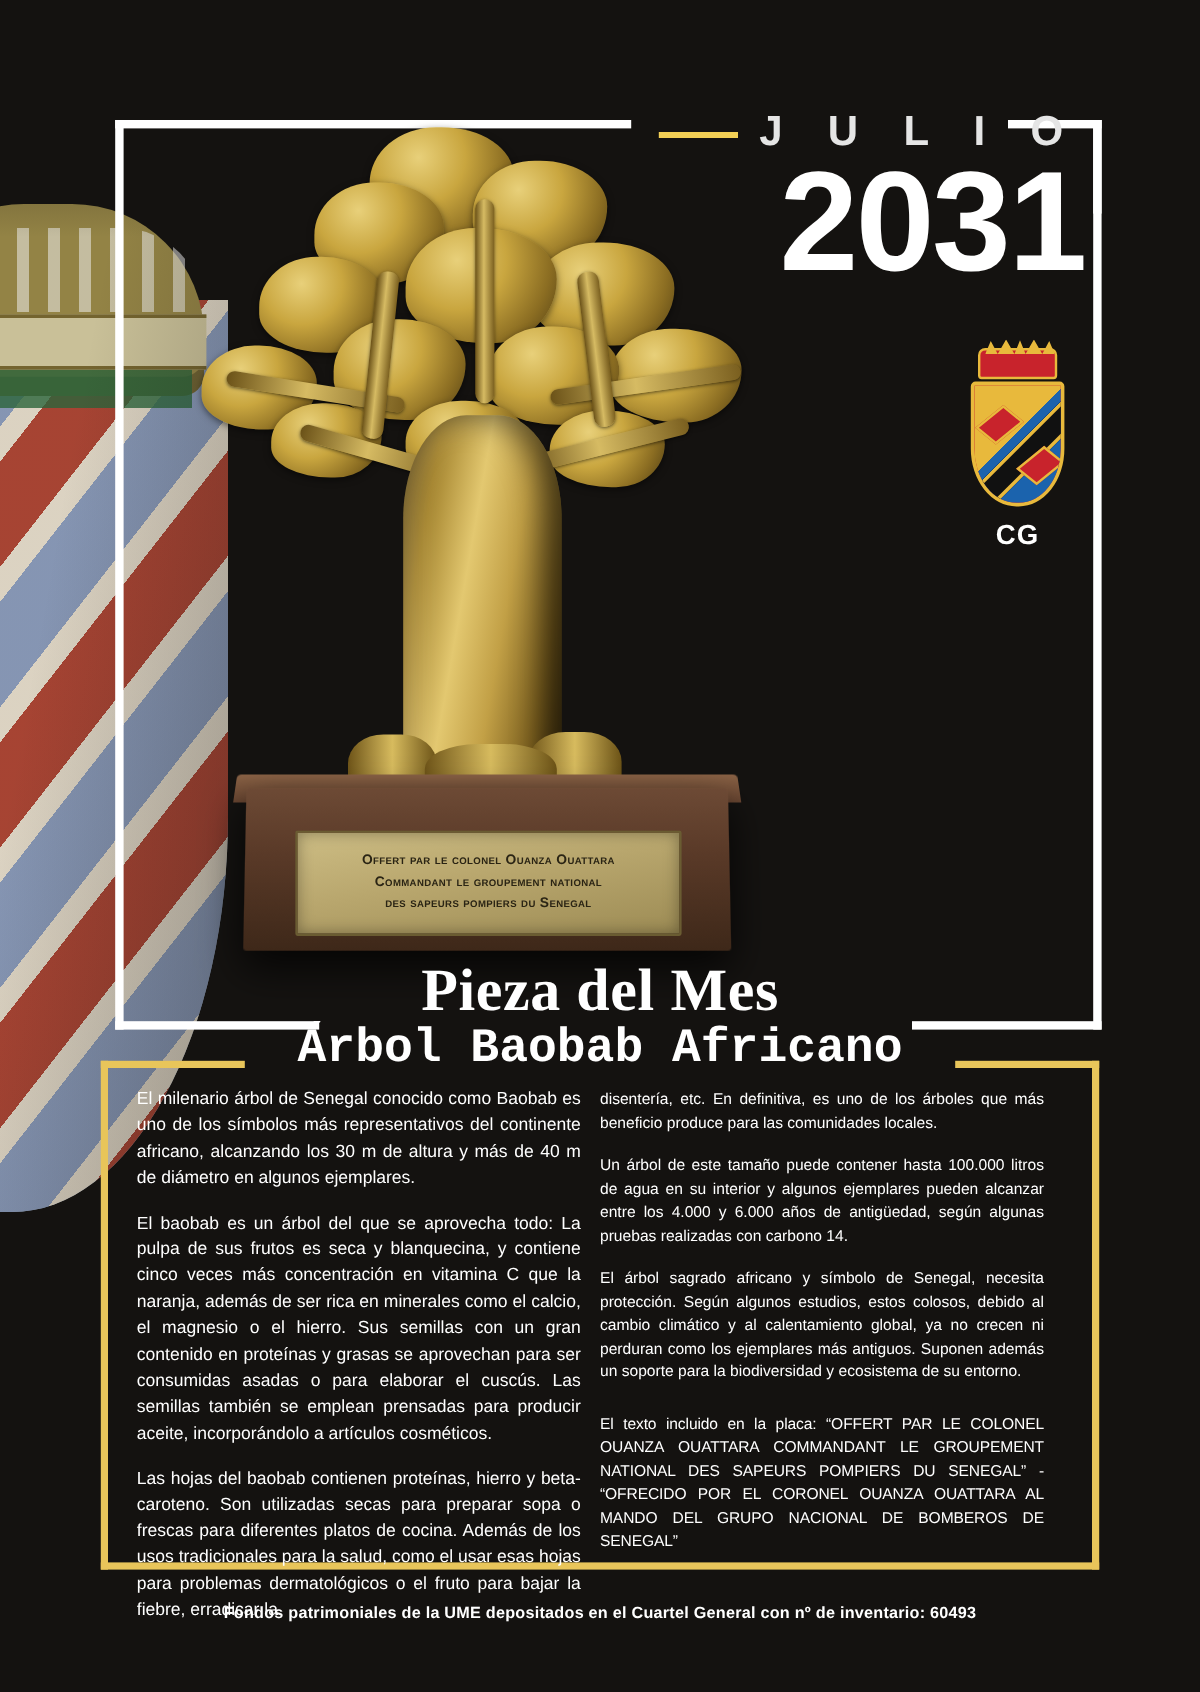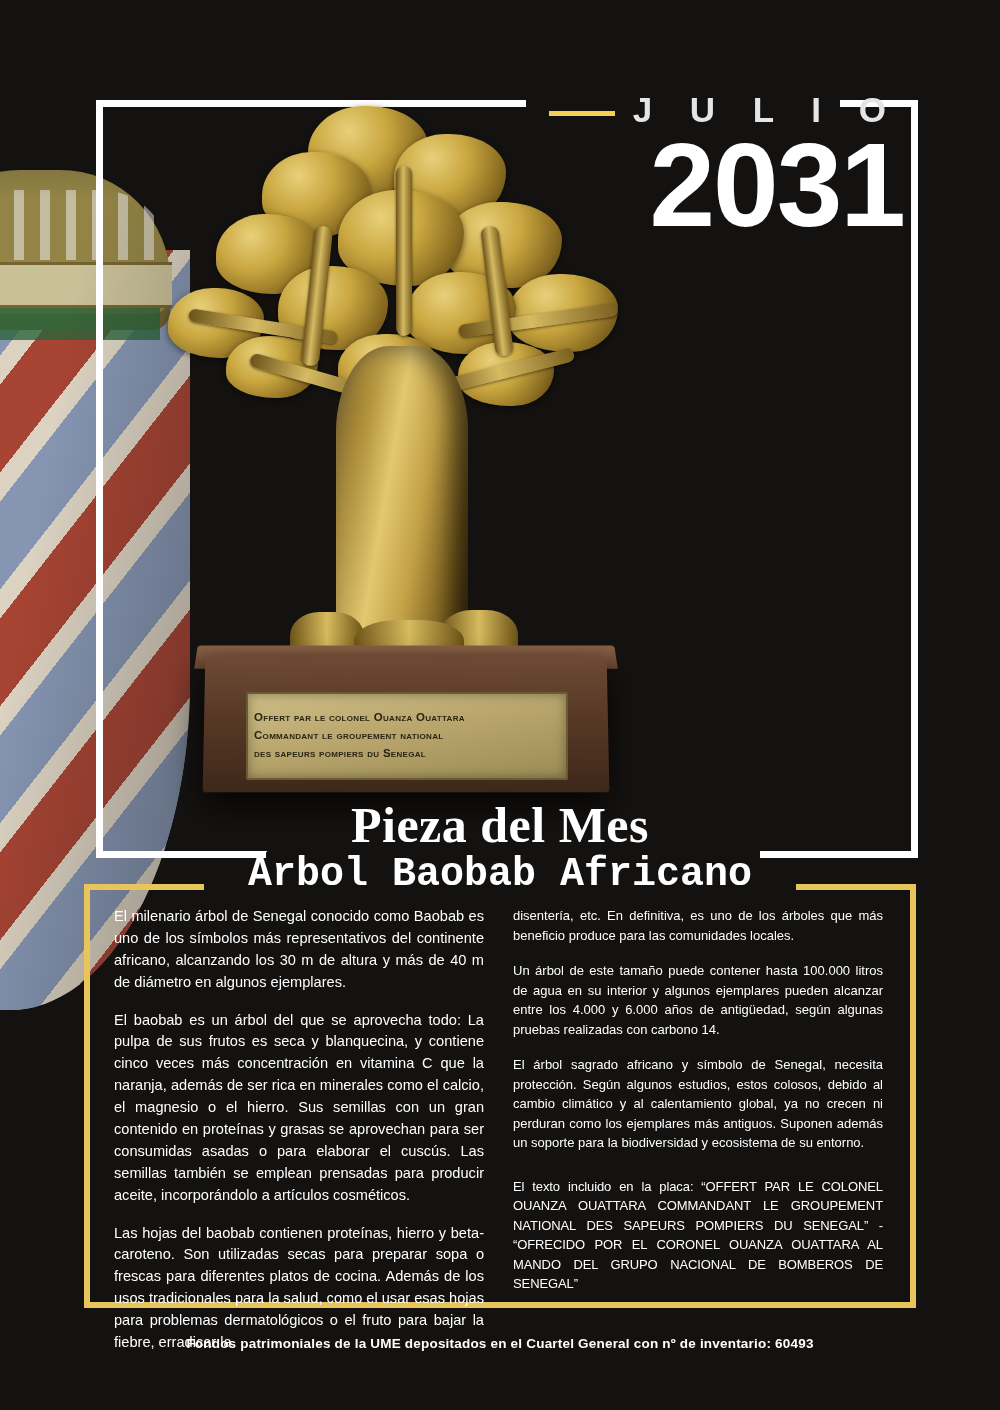--- a/index.html
+++ b/index.html
@@ -253,21 +253,21 @@
   .plaque {
     position: absolute;
     left: 106px; top: 596px;
     width: 322px; height: 88px;
     background: linear-gradient(170deg, #cdbd84 0%, #b8a66d 45%, #9d8c55 100%);
     border: 2px solid #6a5c32;
     border-radius: 2px;
     display: flex;
     flex-direction: column;
     justify-content: center;
-    align-items: flex-start;
+    align-items: center;
     padding: 6px 6px;
     box-shadow: inset 0 0 12px rgba(0,0,0,.35);
   }
   .plaque div {
     color: #2a2414;
     font-size: 11.5px;
     font-weight: bold;
     letter-spacing: .3px;
     line-height: 1.55;
     text-align: center;
@@ -311,21 +311,21 @@
   .gf.top-r   { right: 0;   top: 0;    width: 120px; height: 6px; }
   .gf.bottom  { left: 0;    bottom: 0; width: 100%;  height: 6px; }
   .gf.left    { left: 0;    top: 0;    width: 6px;   height: 100%; }
   .gf.right   { right: 0;   top: 0;    width: 6px;   height: 100%; }
 
   .columns {
     position: absolute;
     left: 114px; top: 906px;
     width: 772px; height: 388px;
     display: flex;
-    gap: 29px;
+    gap: 16px;
     z-index: 8;
   }
   .col { width: 370px; }
   .col p {
     color: #ffffff;
     font-size: 14.6px;
     line-height: 1.5;
     text-align: justify;
     margin-bottom: 16px;
   }
@@ -407,20 +407,30 @@
   <div class="bracket-bot-r"></div>
   <div class="bracket tr"></div>
 
   <div class="date-block">
     <div>
       <span class="month-rule"></span><span class="month">J U L I O</span>
     </div>
     <div class="year">2031</div>
   </div>
 
+  <div class="emblem">
+    <div class="emblem-crown"></div>
+    <div class="emblem-shield">
+      <div class="half"></div>
+      <div class="bend"></div>
+      <div class="lozenge" style="left:10px; top:18px;"></div>
+      <div class="lozenge" style="left:44px; top:52px;"></div>
+    </div>
+    <div class="emblem-label">CG</div>
+  </div>
 
   <div class="titles">
     <div class="title-main">Pieza del Mes</div>
     <div class="title-sub">Árbol Baobab Africano</div>
   </div>
 
   <div class="gold-frame">
     <div class="gf top-l"></div>
     <div class="gf top-r"></div>
     <div class="gf left"></div>

